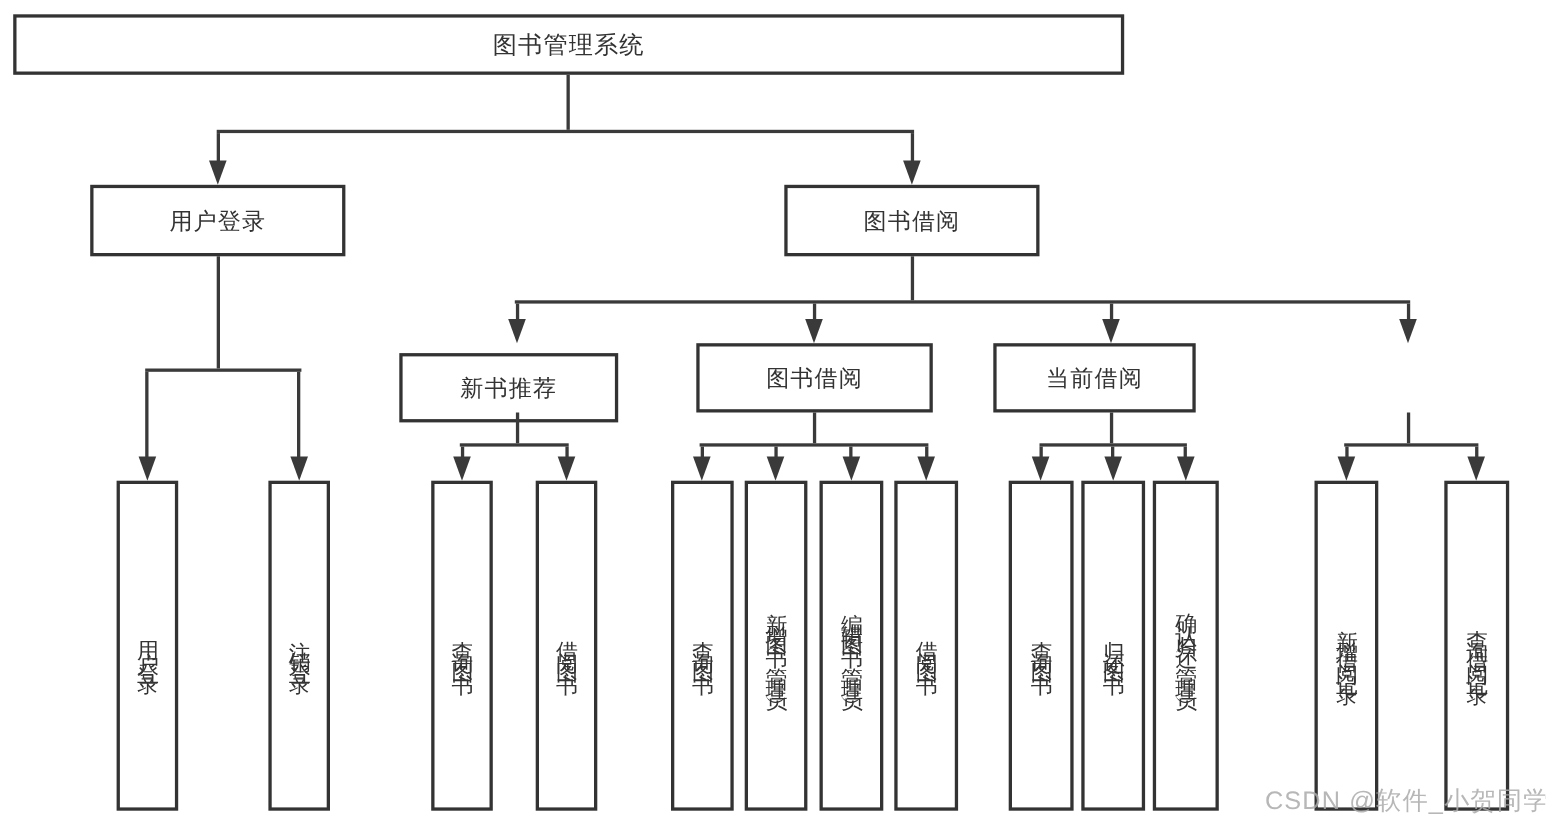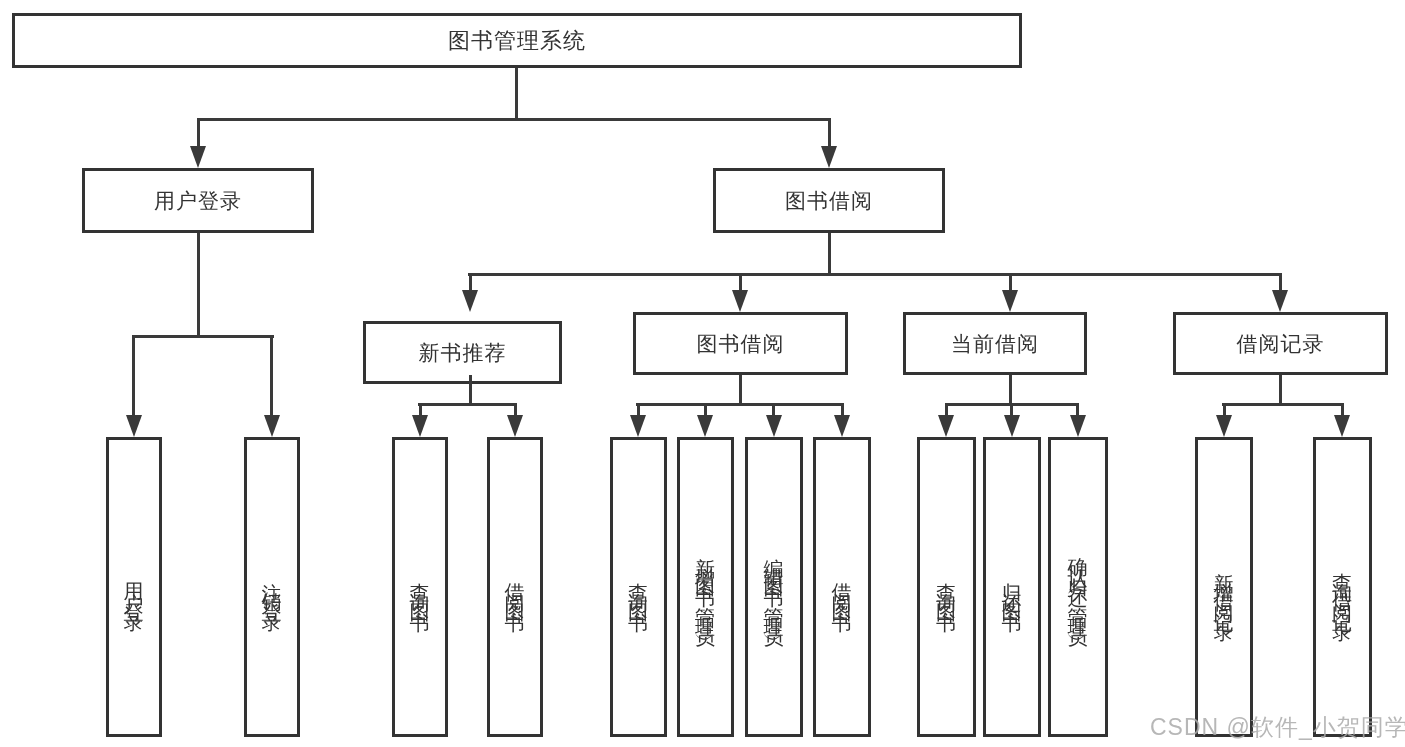--- a/index.html
+++ b/index.html
@@ -74,21 +74,20 @@
   <div class="vl" style="left:739px;top:276px;height:17px"></div>
   <div class="arrow" style="left:732px;top:290px"></div>
   <div class="vl" style="left:1009px;top:276px;height:17px"></div>
   <div class="arrow" style="left:1002px;top:290px"></div>
   <div class="vl" style="left:1279px;top:276px;height:17px"></div>
   <div class="arrow" style="left:1272px;top:290px"></div>
 
   <div class="node" style="left:363px;top:321px;width:199px;height:63px">新书推荐</div>
   <div class="node" style="left:633px;top:312px;width:215px;height:63px">图书借阅</div>
   <div class="node" style="left:903px;top:312px;width:184px;height:63px">当前借阅</div>
-  <div class="node" style="left:1173px;top:312px;width:215px;height:63px">借阅记录</div>
 
   <div class="vl" style="left:469px;top:375px;height:28px"></div>
   <div class="hl" style="left:418px;top:403px;width:99px"></div>
   <div class="vl" style="left:419px;top:406px;height:11px"></div>
   <div class="arrow" style="left:412px;top:415px"></div>
   <div class="vl" style="left:514px;top:406px;height:11px"></div>
   <div class="arrow" style="left:507px;top:415px"></div>
 
   <div class="vl" style="left:739px;top:375px;height:28px"></div>
   <div class="hl" style="left:636px;top:403px;width:208px"></div>

